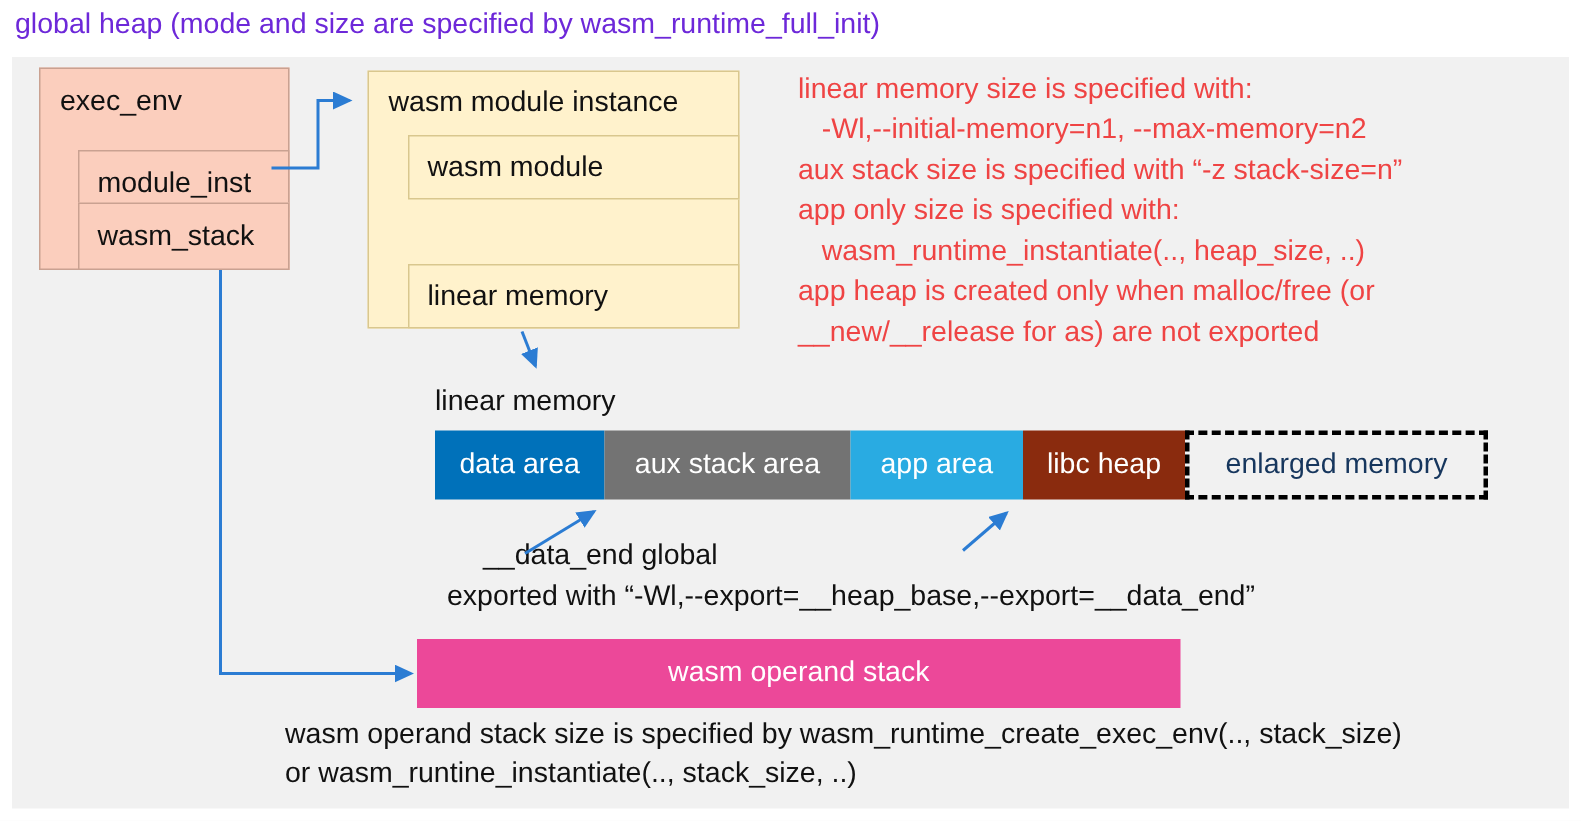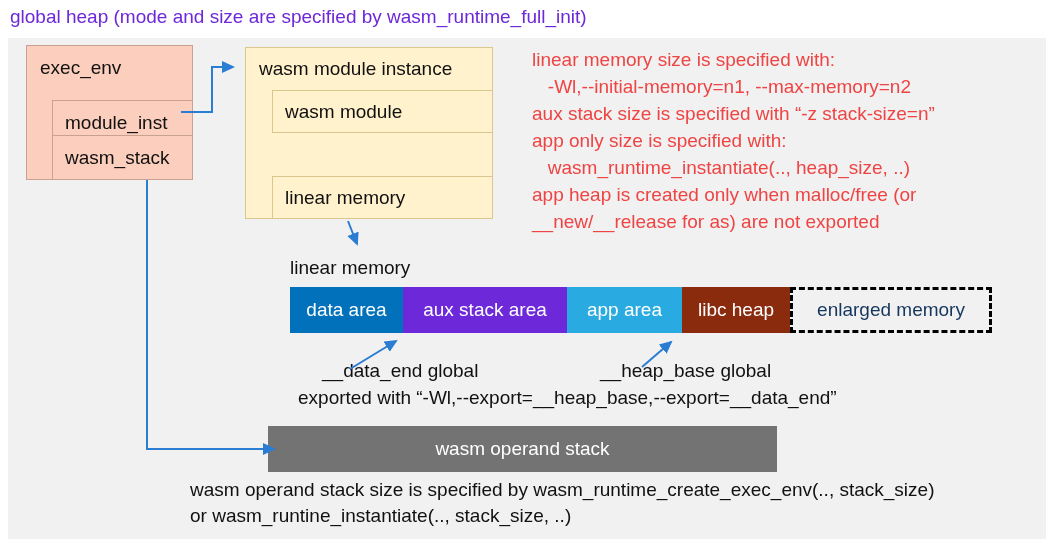--- a/index.html
+++ b/index.html
@@ -31,33 +31,33 @@
 
   
   .info{left:532px;top:46px;z-index:3;}
   .info-line{position:relative;height:27px;line-height:27px;font-size:19px;white-space:pre;color:#ef4444;}
 
   
   .lm-label{left:290px;top:257px;font-size:19px;z-index:3;}
   .lm-bar{left:290px;top:287px;height:46px;display:flex;z-index:3;}
   .seg{height:46px;color:#ffffff;font-size:19px;line-height:46px;text-align:center;white-space:nowrap;}
   .seg-data{width:113px;background:#0071BA;}
-  .seg-aux{width:164px;background:#6d28d9;}
+  .seg-aux{width:164px;background:#737373;}
   .seg-app{width:115px;background:#29ABE2;}
   .seg-libc{width:108px;background:#8A2B0E;}
   .enlarged{left:790px;top:287px;width:202px;height:46px;border:3px dashed #000;box-sizing:border-box;
             color:#16365D;font-size:19px;line-height:40px;text-align:center;z-index:3;}
 
   
   .ann-data-end{left:322px;top:360px;font-size:19px;z-index:3;}
   .ann-heap-base{left:600px;top:360px;font-size:19px;z-index:3;}
   .ann-exported{left:298px;top:387px;font-size:19px;white-space:pre;z-index:3;}
 
   
-  .op-bar{left:268px;top:426px;width:509px;height:46px;background:#737373;color:#fff;
+  .op-bar{left:278px;top:426px;width:509px;height:46px;background:#ec4899;color:#fff;
           font-size:19px;line-height:46px;text-align:center;z-index:3;}
 
   
   .footer1{left:190px;top:479px;font-size:19px;white-space:pre;z-index:3;}
   .footer2{left:190px;top:505px;font-size:19px;white-space:pre;z-index:3;}
 </style>
 </head>
 <body>
 
 <div class="stage">
@@ -88,21 +88,20 @@
   <div class="abs lm-label">linear memory</div>
   <div class="abs lm-bar">
     <div class="seg seg-data">data area</div>
     <div class="seg seg-aux">aux stack area</div>
     <div class="seg seg-app">app area</div>
     <div class="seg seg-libc">libc heap</div>
   </div>
   <div class="abs enlarged">enlarged memory</div>
 
   <div class="abs ann-data-end">__data_end global</div>
-  <div class="abs ann-heap-base">__heap_base global</div>
   <div class="abs ann-exported">exported with “-Wl,--export=__heap_base,--export=__data_end”</div>
 
   <div class="abs op-bar">wasm operand stack</div>
 
   <div class="abs footer1">wasm operand stack size is specified by wasm_runtime_create_exec_env(.., stack_size)</div>
   <div class="abs footer2">or wasm_runtine_instantiate(.., stack_size, ..)</div>
 
   <svg class="abs arrows" viewBox="0 0 1054 547" xmlns="http://www.w3.org/2000/svg">
     <defs>
       <marker id="arr" markerWidth="8" markerHeight="8" refX="5.5" refY="3" orient="auto">

